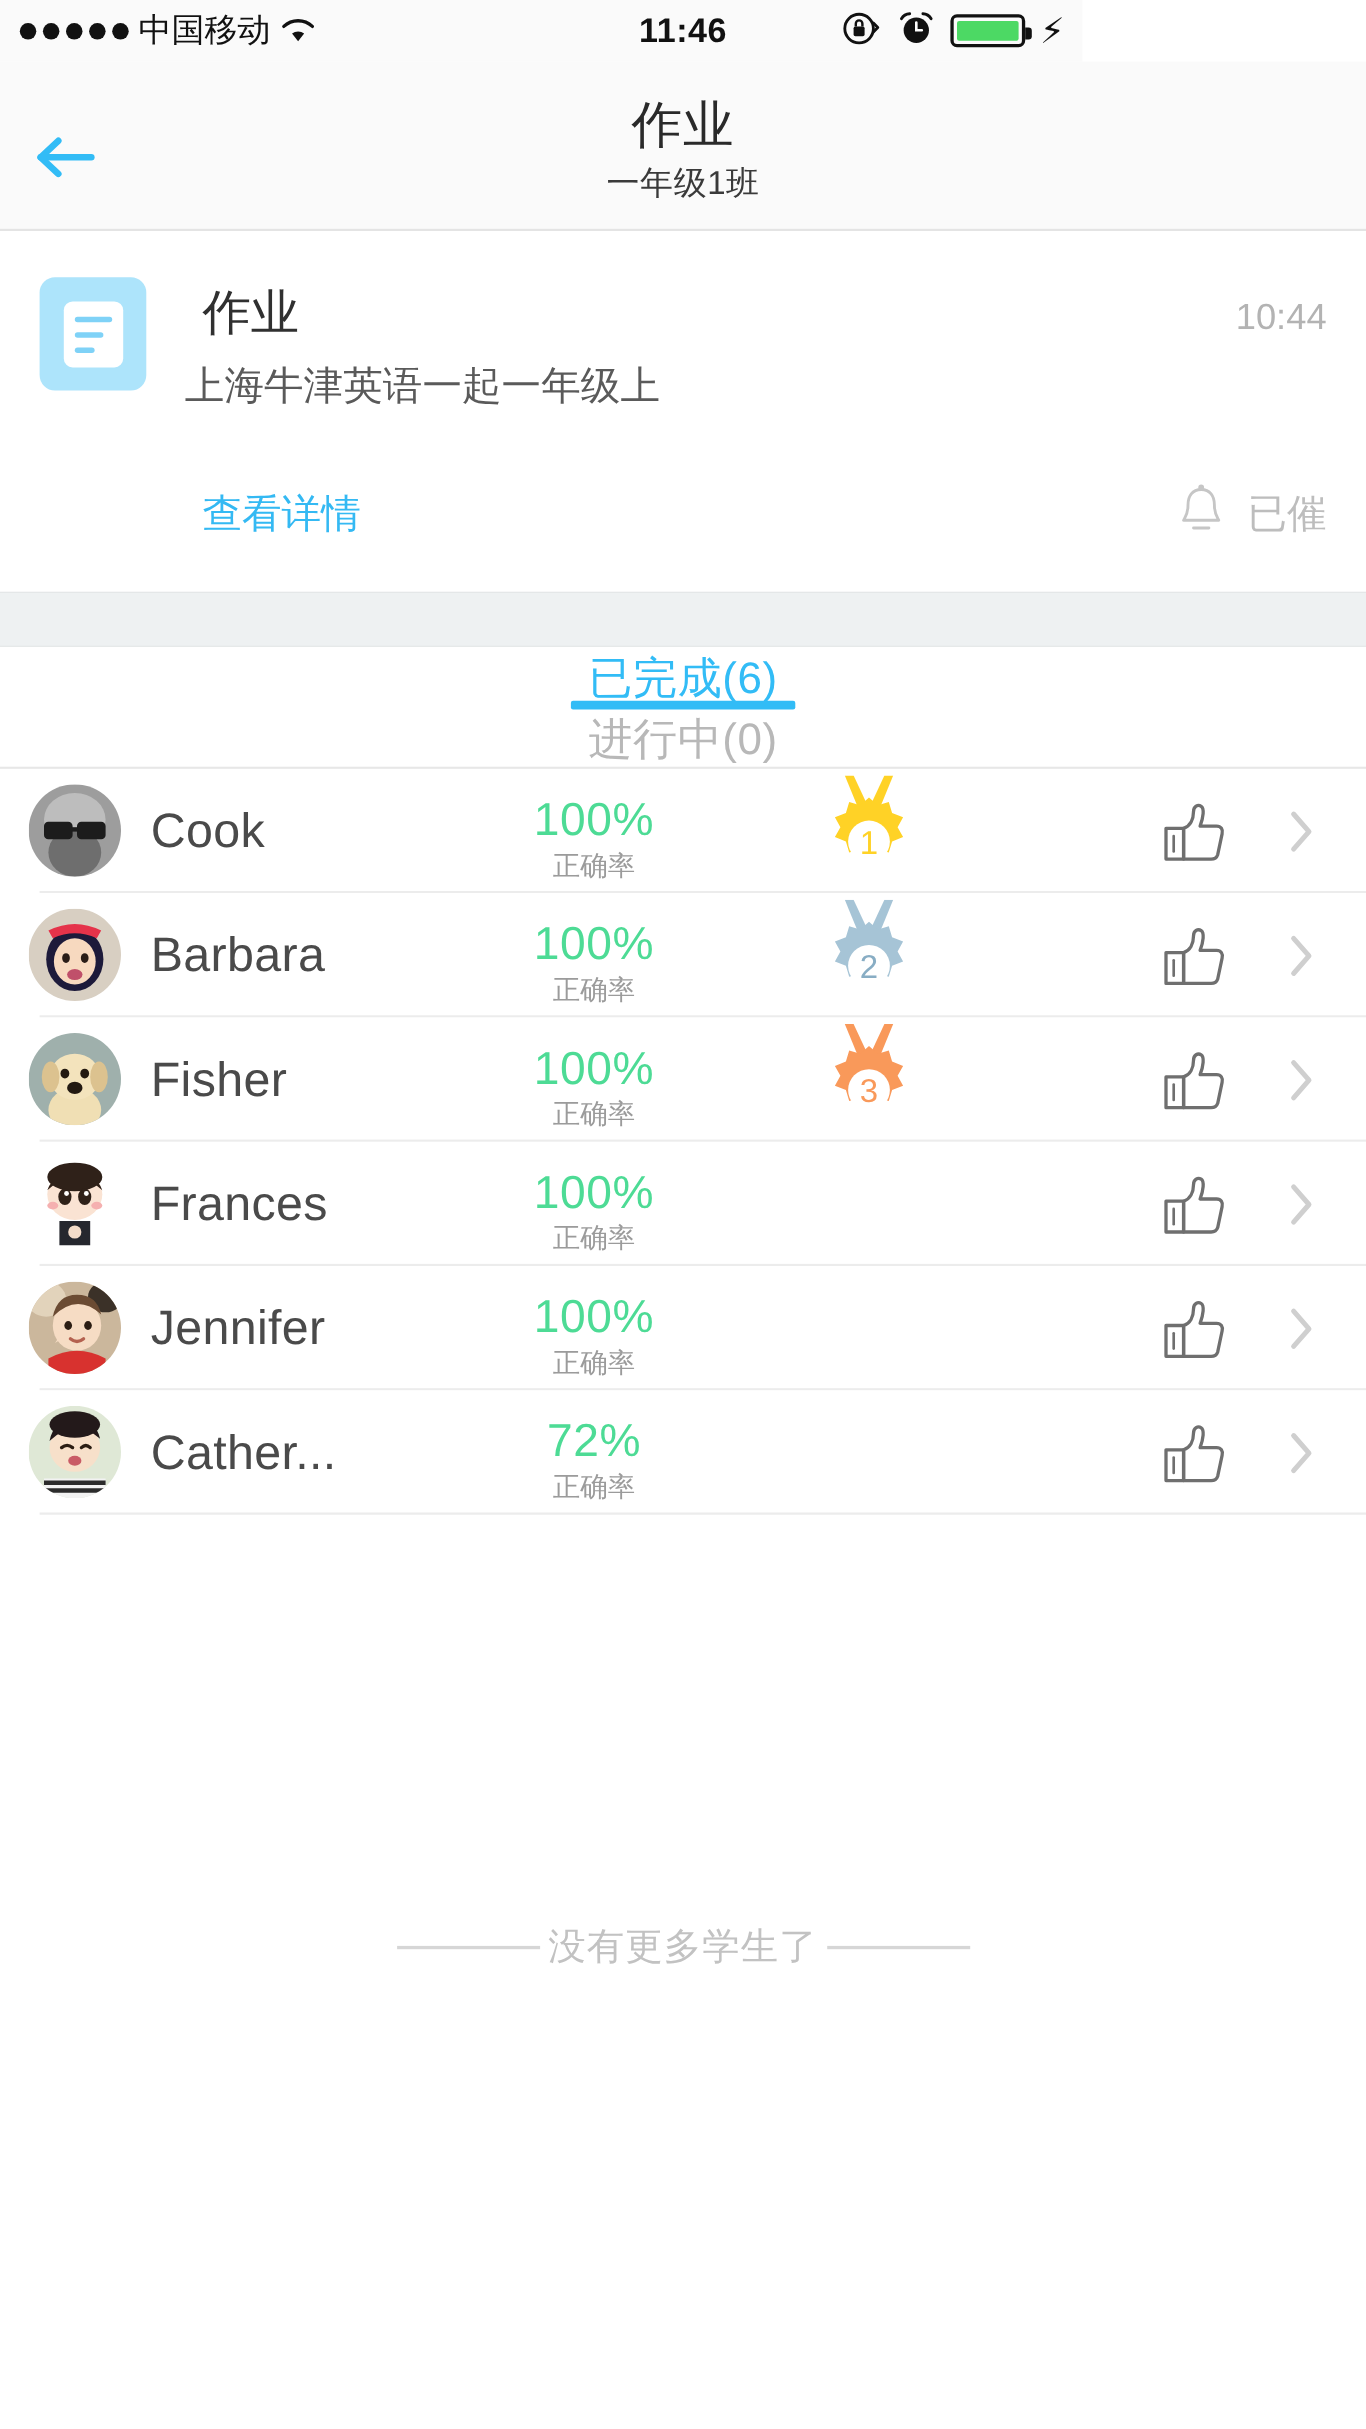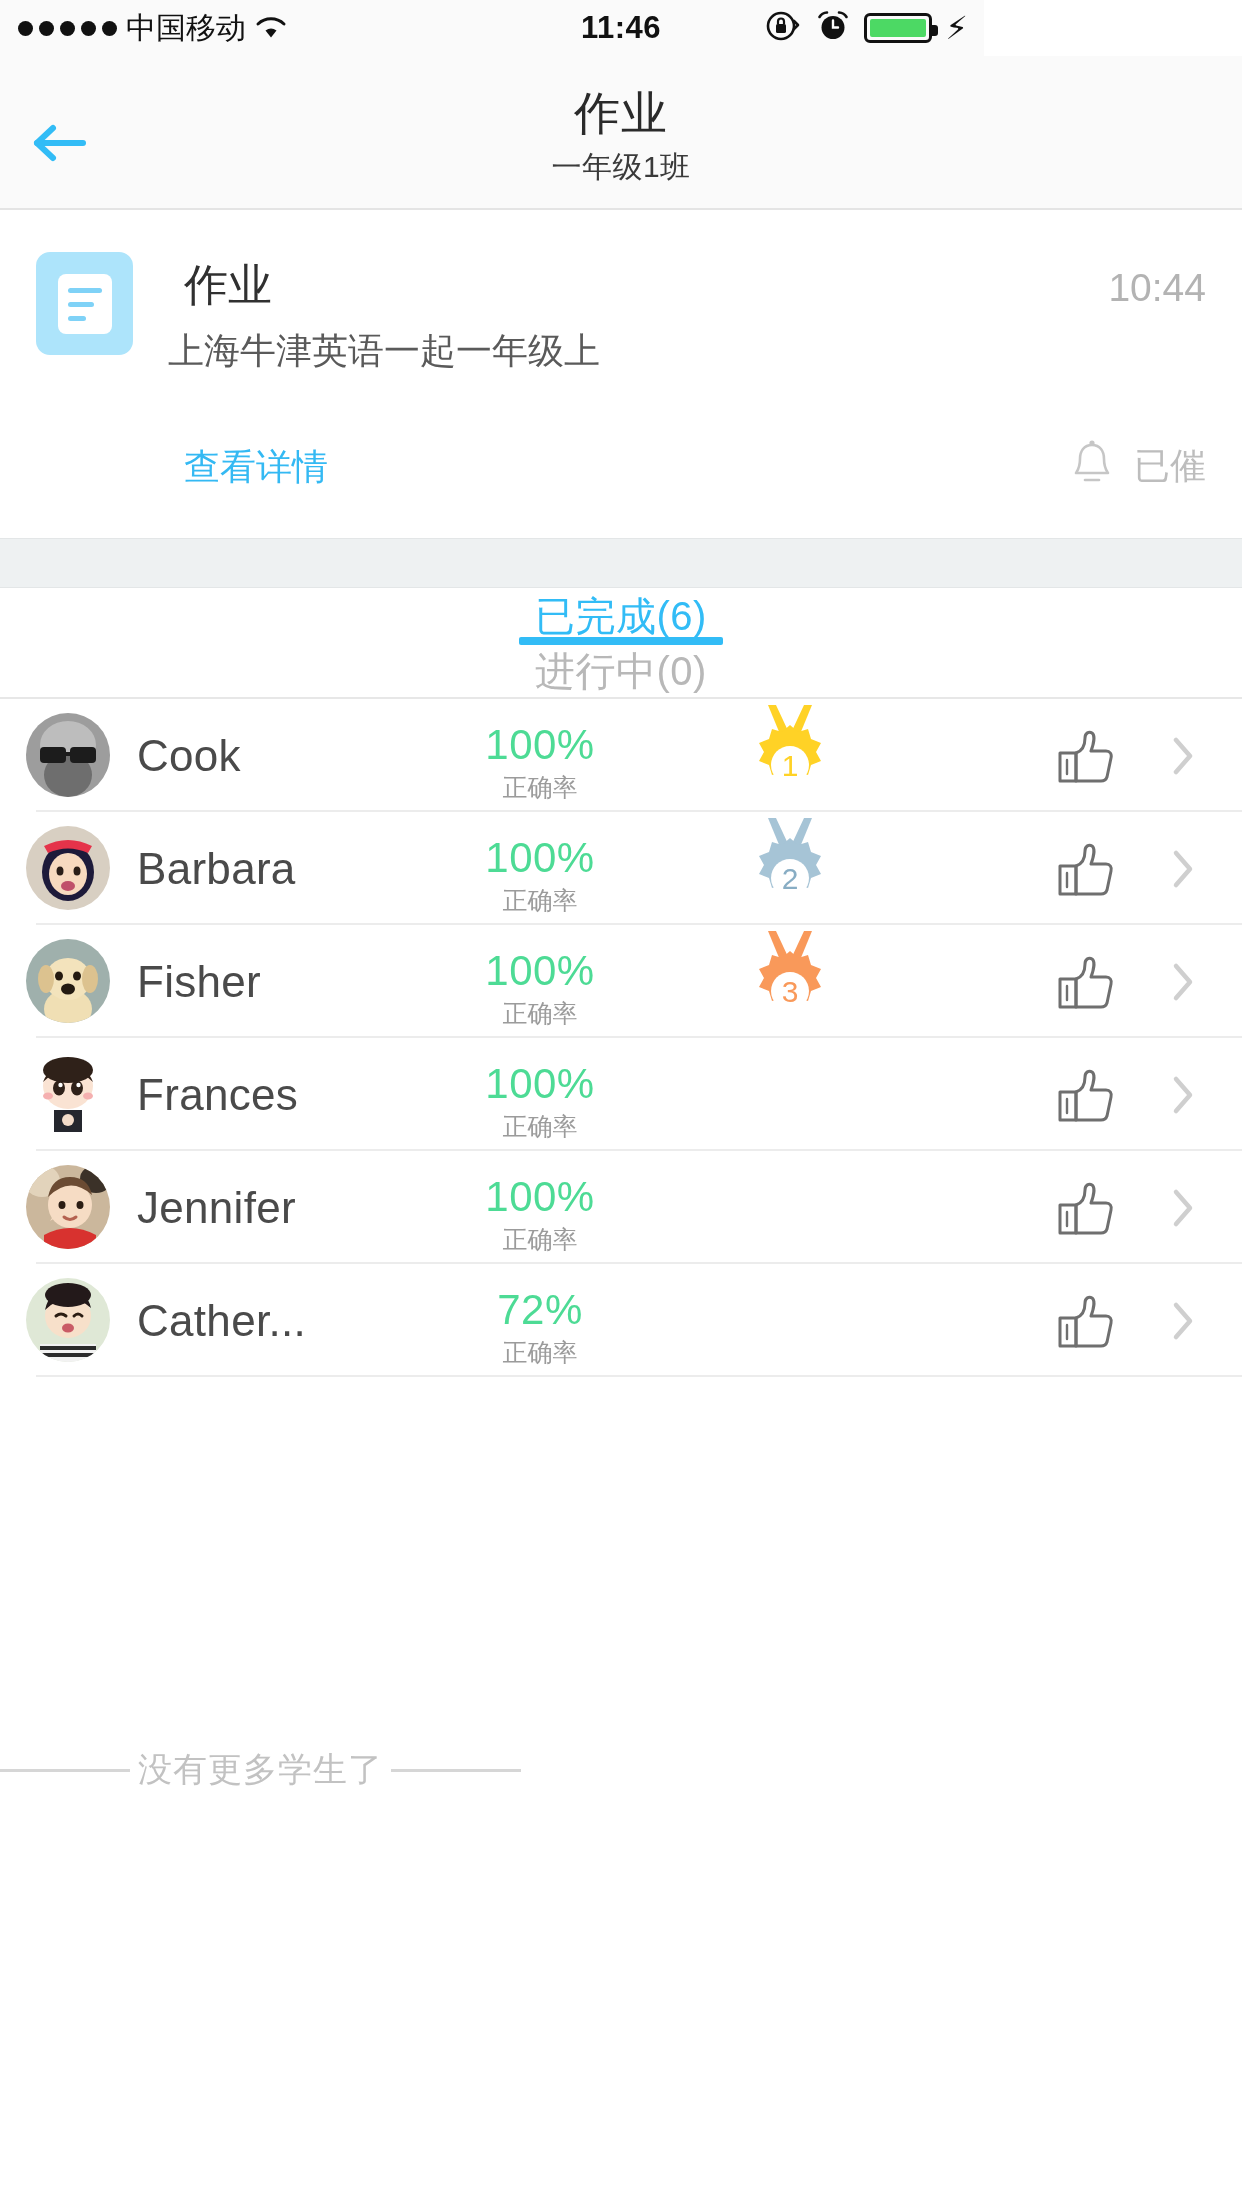--- a/index.html
+++ b/index.html
@@ -49,21 +49,21 @@
   .card-icon .inner {
     position:absolute; left:22px; top:22px; width:54px; height:60px;
     background:#ffffff; border-radius:8px;
   }
   .card-icon .inner i { position:absolute; left:10px; height:5px; border-radius:3px; background:#7fd2f7; display:block; }
   .card-icon .inner i:nth-child(1) { top:14px; width:34px; }
   .card-icon .inner i:nth-child(2) { top:28px; width:26px; }
   .card-icon .inner i:nth-child(3) { top:42px; width:18px; }
 
   .card-title { position:absolute; left:184px; top:46px; font-size:44px; color:#303030; line-height:58px; }
-  .card-time  { position:absolute; right:36px; top:56px; font-size:39px; color:#b3b3b3; line-height:44px; }
+  .card-time  { position:absolute; right:36px; top:56px; font-size:33px; color:#b3b3b3; line-height:44px; }
   .card-desc1 { position:absolute; left:168px; top:116px; font-size:36px; color:#5a5a5a; line-height:50px; }
   .card-desc2 { position:absolute; left:184px; top:166px; font-size:36px; color:#5a5a5a; line-height:50px; }
   .card-link  { position:absolute; left:184px; top:232px; font-size:36px; color:#34b9f3; line-height:50px; }
   .card-remind{ position:absolute; right:36px; top:228px; display:flex; align-items:center; gap:18px; }
   .card-remind .rtxt { font-size:36px; color:#bdbdbd; line-height:50px; }
 
   
   .gap-band { position:absolute; top:538px; left:0; width:1242px; height:50px; background:#eef1f2;
     border-top:1px solid #e3e6e7; border-bottom:1px solid #e3e6e7; }
 
@@ -87,21 +87,21 @@
   .score { position:absolute; left:470px; top:22px; width:140px; text-align:center; }
   .score .pct { font-size:42px; color:#4ddb95; line-height:48px; letter-spacing:.5px; }
   .score .lbl { font-size:25px; color:#9b9b9b; line-height:36px; }
   .medal { position:absolute; left:740px; top:6px; width:100px; height:104px; }
   .medal svg { display:block; }
   .thumb { position:absolute; right:128px; top:30px; width:58px; height:56px; }
   .chev { position:absolute; right:46px; top:0; height:113px; display:flex; align-items:center; }
 
   
   .footer { position:absolute; top:1740px; left:0; width:1242px; height:60px;
-    display:flex; align-items:center; gap:8px; }
+    display:flex; align-items:center; justify-content:center; gap:8px; }
   .footer .ln { width:130px; height:3px; background:#d6d6d6; }
   .footer .ftxt { font-size:34px; color:#c2c2c2; letter-spacing:1px; }
 </style>
 </head>
 <body>
 
 <div class="phone">
 
   <div class="statusbar">
     <div class="sb-left">

